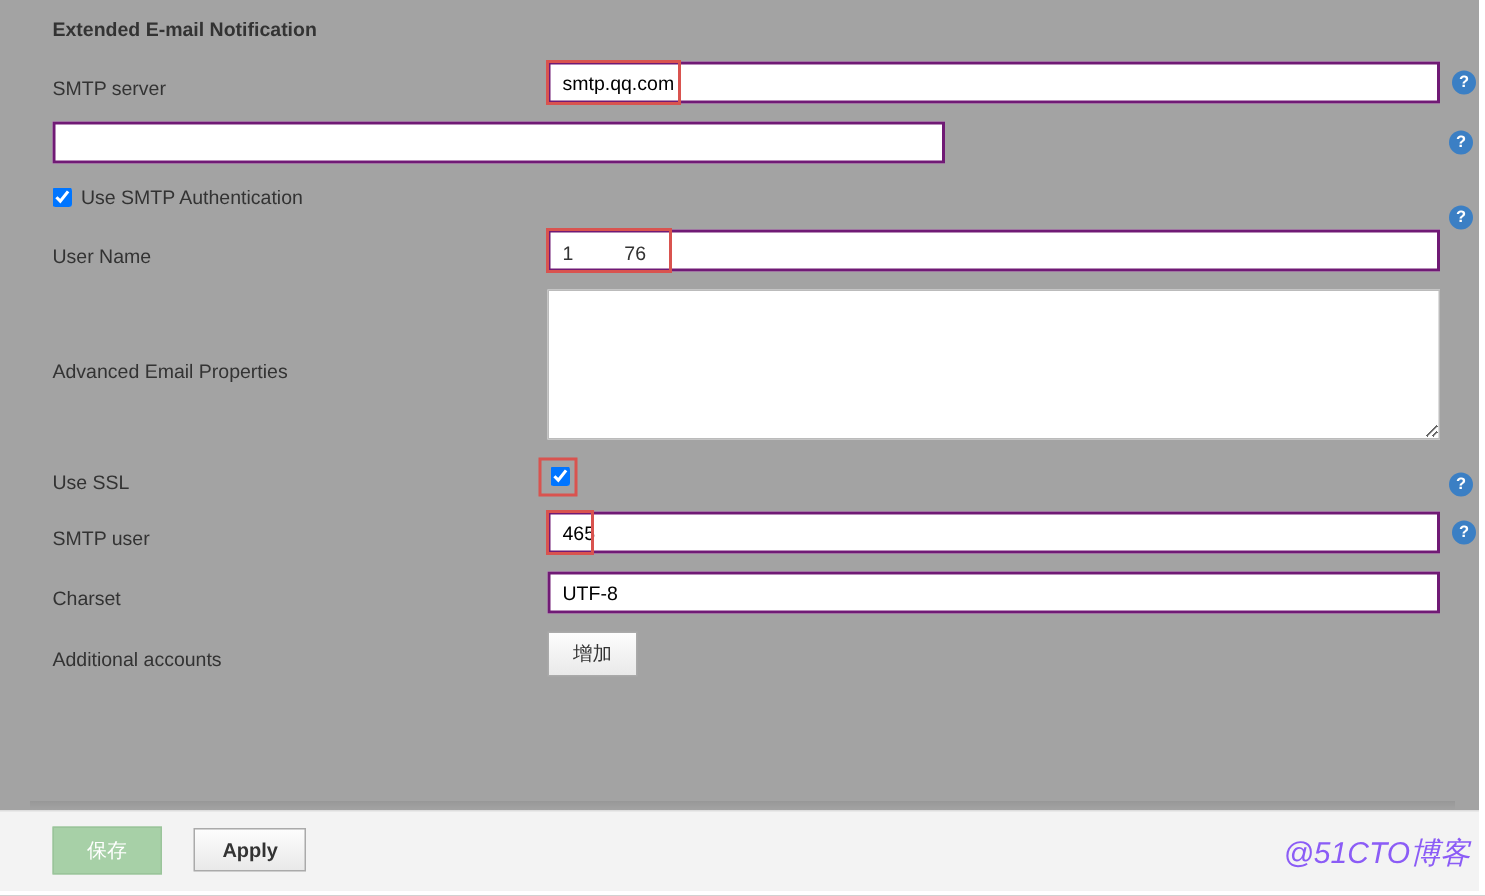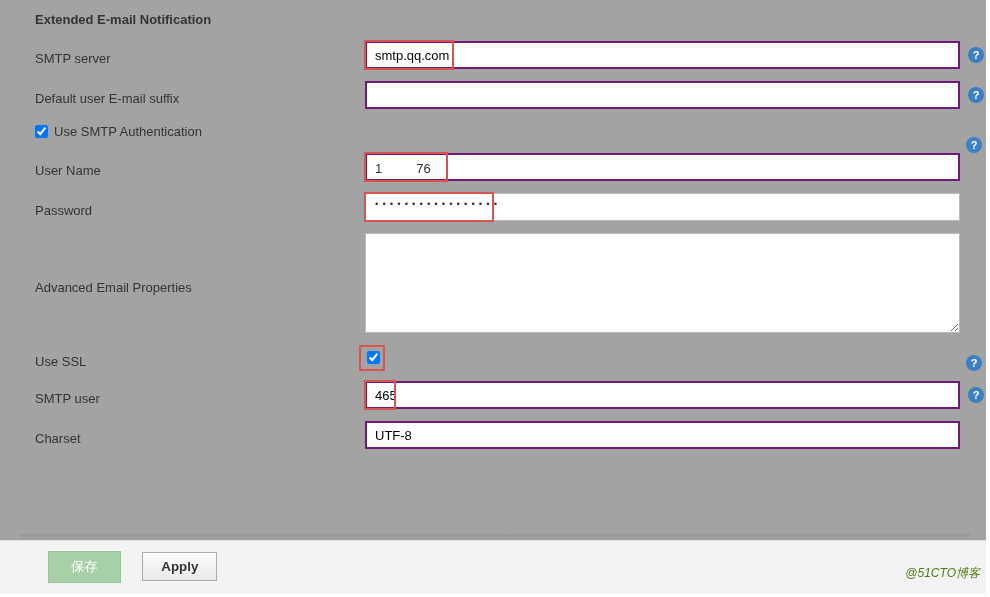--- a/index.html
+++ b/index.html
@@ -125,21 +125,21 @@
       padding: 5px 16px;
     }
     .footer-bar {
       position: absolute;
       top: 540px;
       left: 0;
       width: 986px;
       height: 54px;
       background: #f3f3f3;
       border-top: 1px solid #ddd;
-      padding: 10px 0 0 48px;
+      padding: 10px 0 0 35px;
     }
     .btn-save {
       background: #a7d0a7;
       border: 1px solid #9ac49a;
       color: #fff;
       padding: 6px 22px;
       margin-right: 18px;
       cursor: pointer;
     }
     .btn-apply {
@@ -147,22 +147,22 @@
       border: 1px solid #aaa;
       color: #333;
       padding: 6px 18px;
       font-weight: bold;
       cursor: pointer;
     }
     .watermark {
       position: absolute;
       bottom: 15px;
       right: 10px;
-      color: #4d7c0f;
-      font-size: 12px;
+      color: #8b5cf6;
+      font-size: 20px;
       font-style: italic;
     }
     .row-with-help { position: relative; padding-right: 28px; flex:1;}
     .bottom-shadow {
       position:absolute;
       top:534px; left:20px; width:950px; height:6px;
       background: linear-gradient(to bottom, rgba(0,0,0,0.07), rgba(0,0,0,0));
     }
     .masked-part {
       display:inline-block;
@@ -184,21 +184,20 @@
     <div class="form-label">SMTP server</div>
     <div class="row-with-help">
       <div class="highlighted-short hl-smtp">
         <input type="text" class="text-input" value="smtp.qq.com" style="">
       </div>
       <span class="help-icon">?</span>
     </div>
   </div>
 
   <div class="form-row">
-    <div class="form-label">Default user E-mail suffix</div>
     <div class="row-with-help">
       <input type="text" class="text-input" value="" style="">
       <span class="help-icon">?</span>
     </div>
   </div>
 
   <div class="form-row">
     <div class="form-label with-checkbox">
       <span class="checkbox-wrap">
         <input type="checkbox" checked="" style="">
@@ -214,28 +213,20 @@
     <div class="form-label">User Name</div>
     <div class="row-with-help">
       <div class="highlighted-short hl-user">
         <div class="text-input" style="line-height:20px;">
           <span>1</span><span class="masked-part"></span><span>76</span>
         </div>
       </div>
     </div>
   </div>
 
-  <div class="form-row">
-    <div class="form-label">Password</div>
-    <div class="row-with-help">
-      <div class="highlighted-short hl-pass">
-        <div class="password-dots">•••••••••••••••••</div>
-      </div>
-    </div>
-  </div>
 
   <div class="form-row">
     <div class="form-label">Advanced Email Properties</div>
     <div class="row-with-help">
       <textarea class="textarea-input" style=""></textarea>
     </div>
   </div>
 
   <div class="form-row">
     <div class="form-label">Use SSL</div>
@@ -257,20 +248,26 @@
     </div>
   </div>
 
   <div class="form-row">
     <div class="form-label">Charset</div>
     <div class="row-with-help">
       <input type="text" class="text-input" value="UTF-8" style="">
     </div>
   </div>
 
+  <div class="form-row">
+    <div class="form-label">Additional accounts</div>
+    <div class="row-with-help">
+      <button class="btn btn-add">增加</button>
+    </div>
+  </div>
 
 </div>
 
 <div class="bottom-shadow"></div>
 
 <div class="footer-bar">
   <button class="btn-save">保存</button>
   <button class="btn-apply">Apply</button>
 </div>
 

